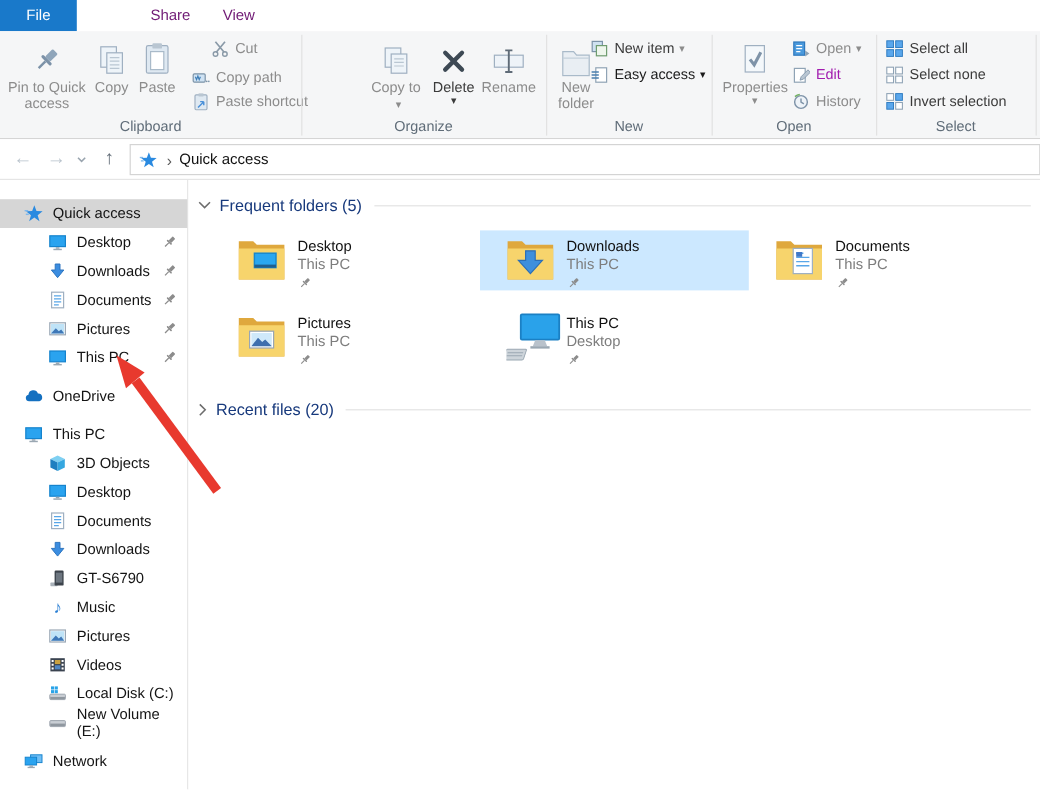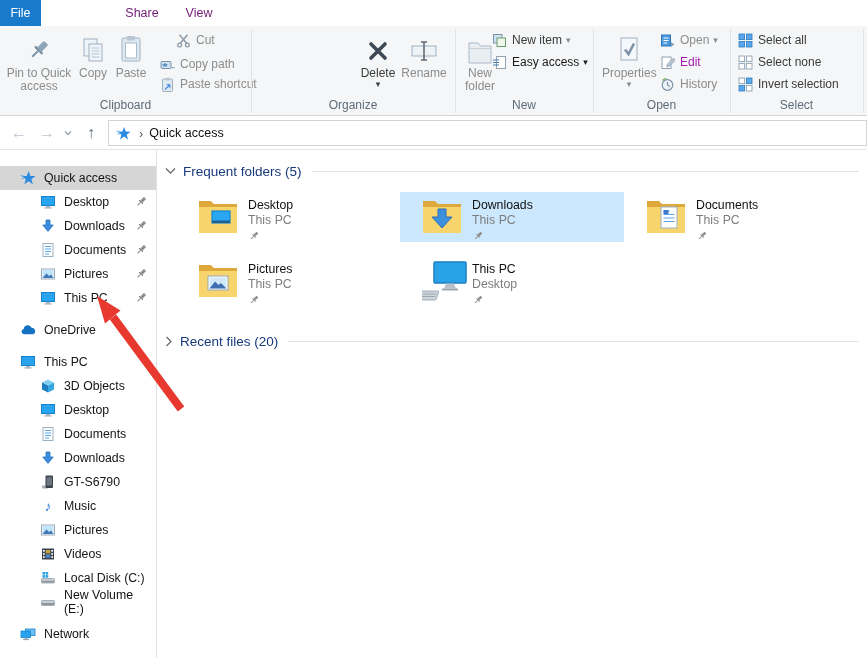--- a/index.html
+++ b/index.html
@@ -5,21 +5,21 @@
   html,body{margin:0;padding:0;}
   body{
     width:867px;height:658px;position:relative;overflow:hidden;background:#fff;
     font-family:"Liberation Sans","DejaVu Sans",sans-serif;font-size:12px;color:#1a1a1a;
     -webkit-font-smoothing:antialiased;
   }
   svg{display:block}
   
   .tabstrip{position:absolute;left:0;top:0;width:100%;height:26px;background:#fff;}
   .tab{position:absolute;top:0;height:26px;line-height:26px;text-align:center;font-size:12.5px;color:#701a75;cursor:default;}
-  .tab-file{left:0;width:41px;background:#1979ca;color:#fff;}
+  .tab-file{left:0;width:64px;background:#1979ca;color:#fff;}
   .tab-home{left:57px;width:54px;background:#f5f6f7;border:1px solid #e3e3e3;border-bottom:none;box-sizing:border-box;color:#1a1a1a;margin-top:40px;}
   .tab-share{left:111px;width:62px;}
   .tab-view{left:173px;width:52px;}
   
   .ribbon{position:absolute;left:0;top:26px;width:100%;height:90px;background:#f5f6f7;border-bottom:1px solid #d5d5d5;box-sizing:border-box;}
   .gsep{position:absolute;top:3px;height:84px;width:1px;background:#e2e2e2;}
   .glabel{position:absolute;bottom:3px;font-size:12px;color:#5f6c78;text-align:center;}
   .bigbtn{position:absolute;top:6px;text-align:center;cursor:default;}
   .bigbtn .bicon{height:32px;display:flex;align-items:flex-end;justify-content:center;}
   .blabel{font-size:12px;line-height:13px;color:#8c8c8c;margin-top:3px;}
@@ -133,20 +133,30 @@
           <rect x="2.5" y="2" width="10" height="12.5" rx="1" fill="#dfe9f2" stroke="#9fb0c1"></rect>
           <rect x="5.5" y="0.8" width="4" height="2.6" fill="#b9c6d2"></rect>
           <path d="M5 12.5 L9.8 7.7 M9.8 7.7 h-3 M9.8 7.7 v3" stroke="#4a90d9" stroke-width="1.2" fill="none"></path>
         </svg>
     </span>
     <span>Paste shortcut</span>
   </div>
   <div class="glabel" style="left:0;width:251px;">Clipboard</div>
   <div class="gsep" style="left:251px;"></div>
 
+  <div class="bigbtn" style="left:308px;width:44px;">
+    <div class="bicon">
+      <svg width="26" height="26" viewBox="0 0 26 26">
+          <rect x="4" y="2" width="13" height="16" fill="#eef4f9" stroke="#9fb0c1"></rect>
+          <rect x="9" y="7" width="13" height="16" fill="#eef4f9" stroke="#9fb0c1"></rect>
+          <path d="M11.5 11 h8 M11.5 14 h8 M11.5 17 h8" stroke="#b9c6d2" stroke-width="1"></path>
+        </svg>
+    </div>
+    <div class="blabel"><span>Copy to</span> <span class="inlinecaret">▾</span></div>
+  </div>
   <div class="bigbtn" style="left:355px;width:46px;">
     <div class="bicon">
       <svg width="26" height="26" viewBox="0 0 26 26">
           <path d="M6 6 L20 20 M20 6 L6 20" stroke="#3d4954" stroke-width="3.6" stroke-linecap="round"></path>
         </svg>
     </div>
     <div class="blabel dark">Delete</div>
     <div class="bcaret dark">▾</div>
   </div>
   <div class="bigbtn" style="left:400px;width:48px;">

